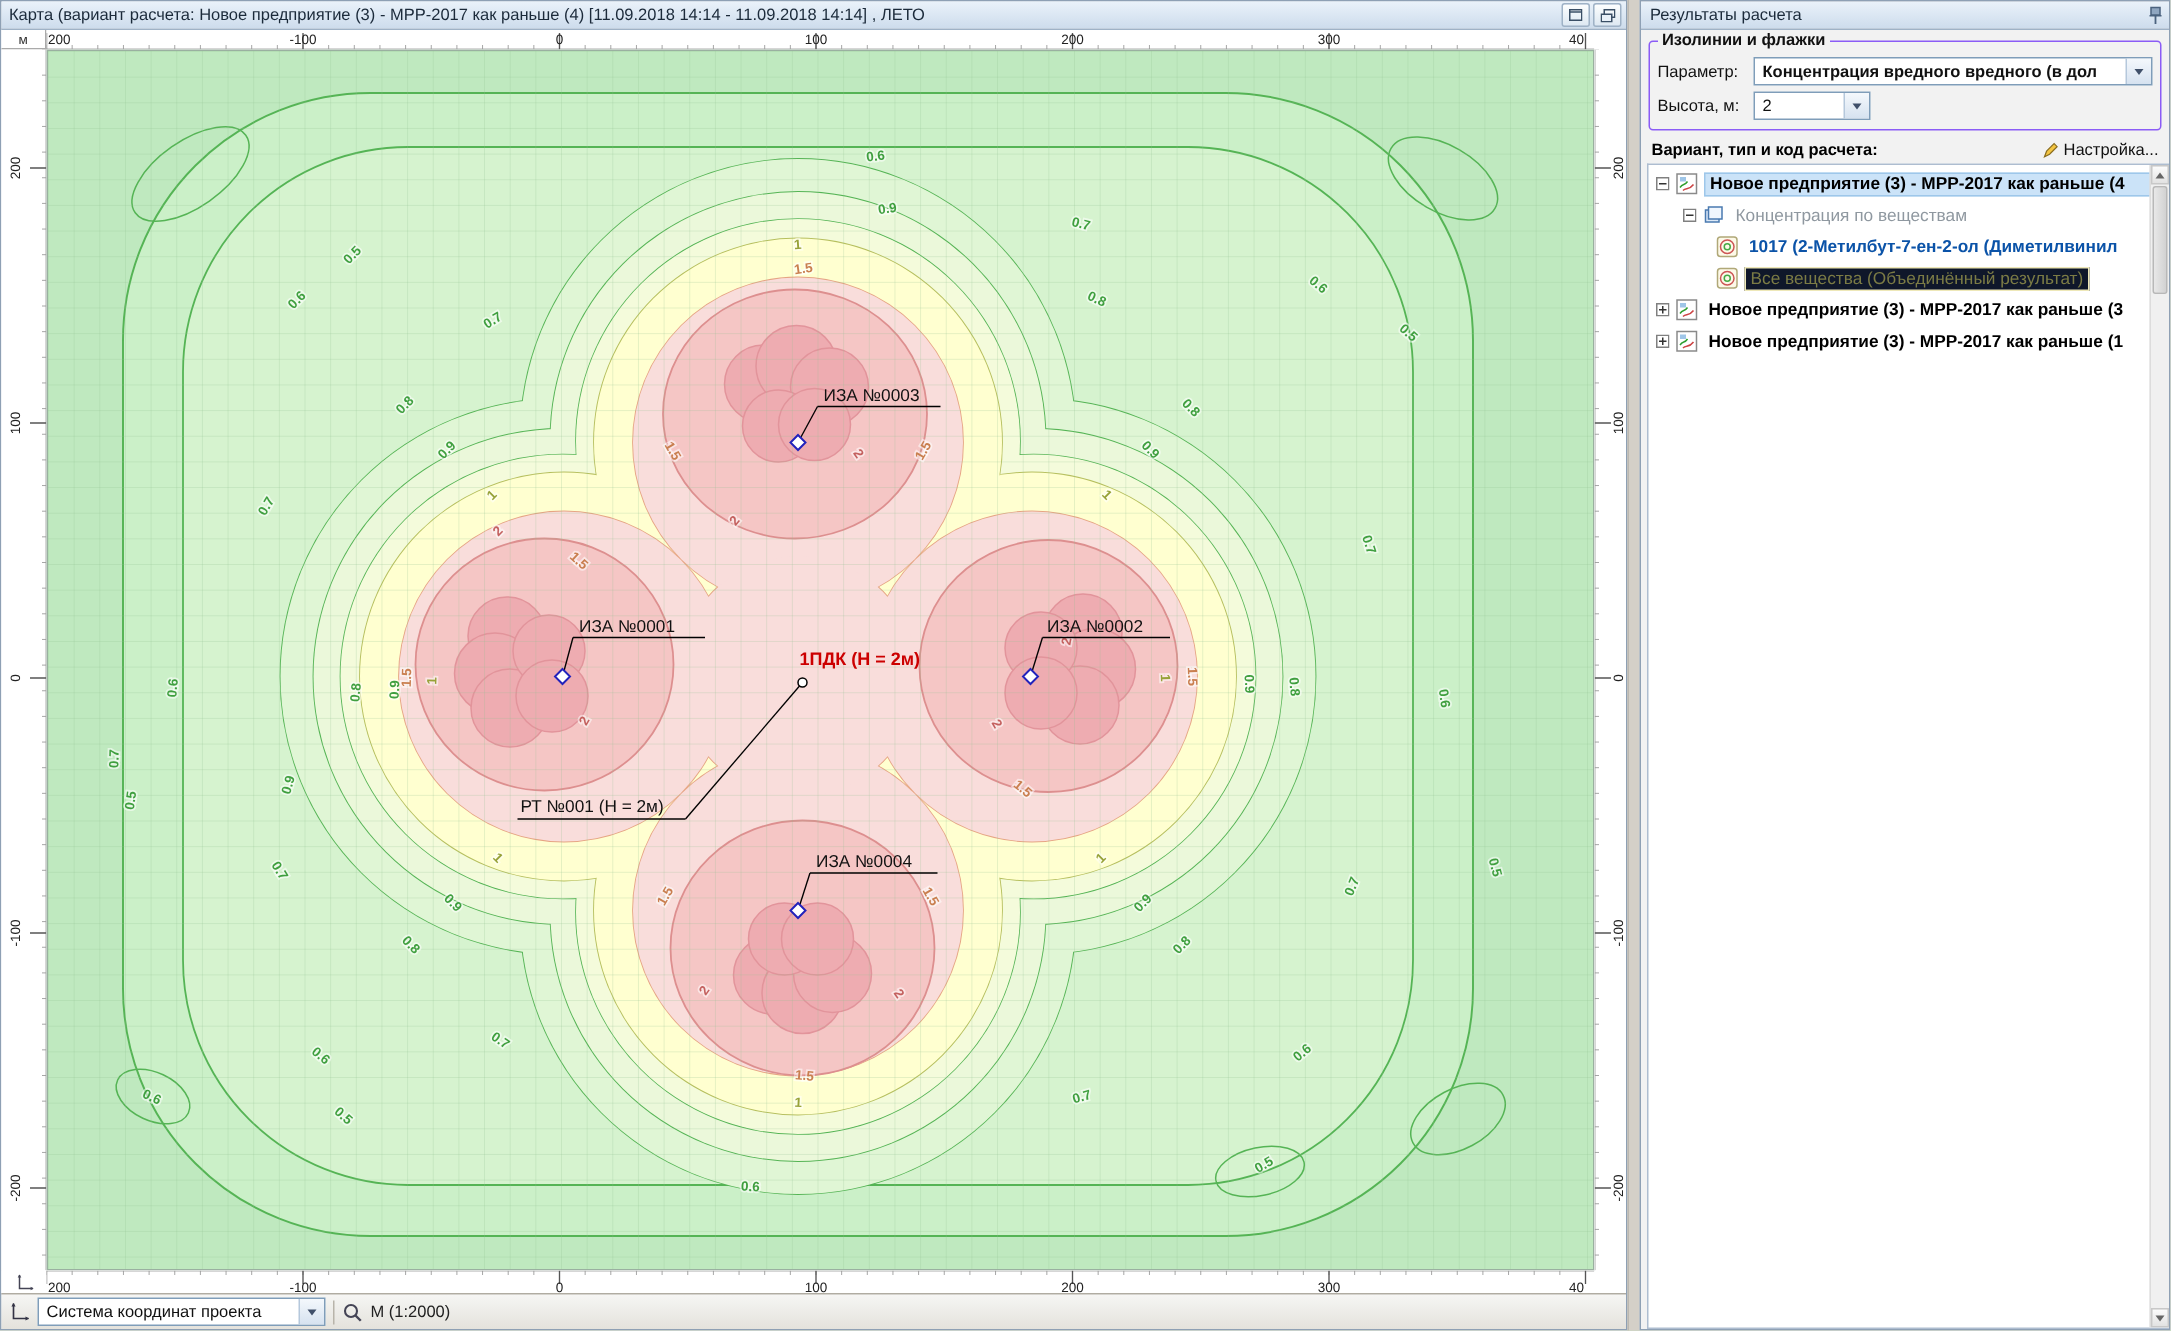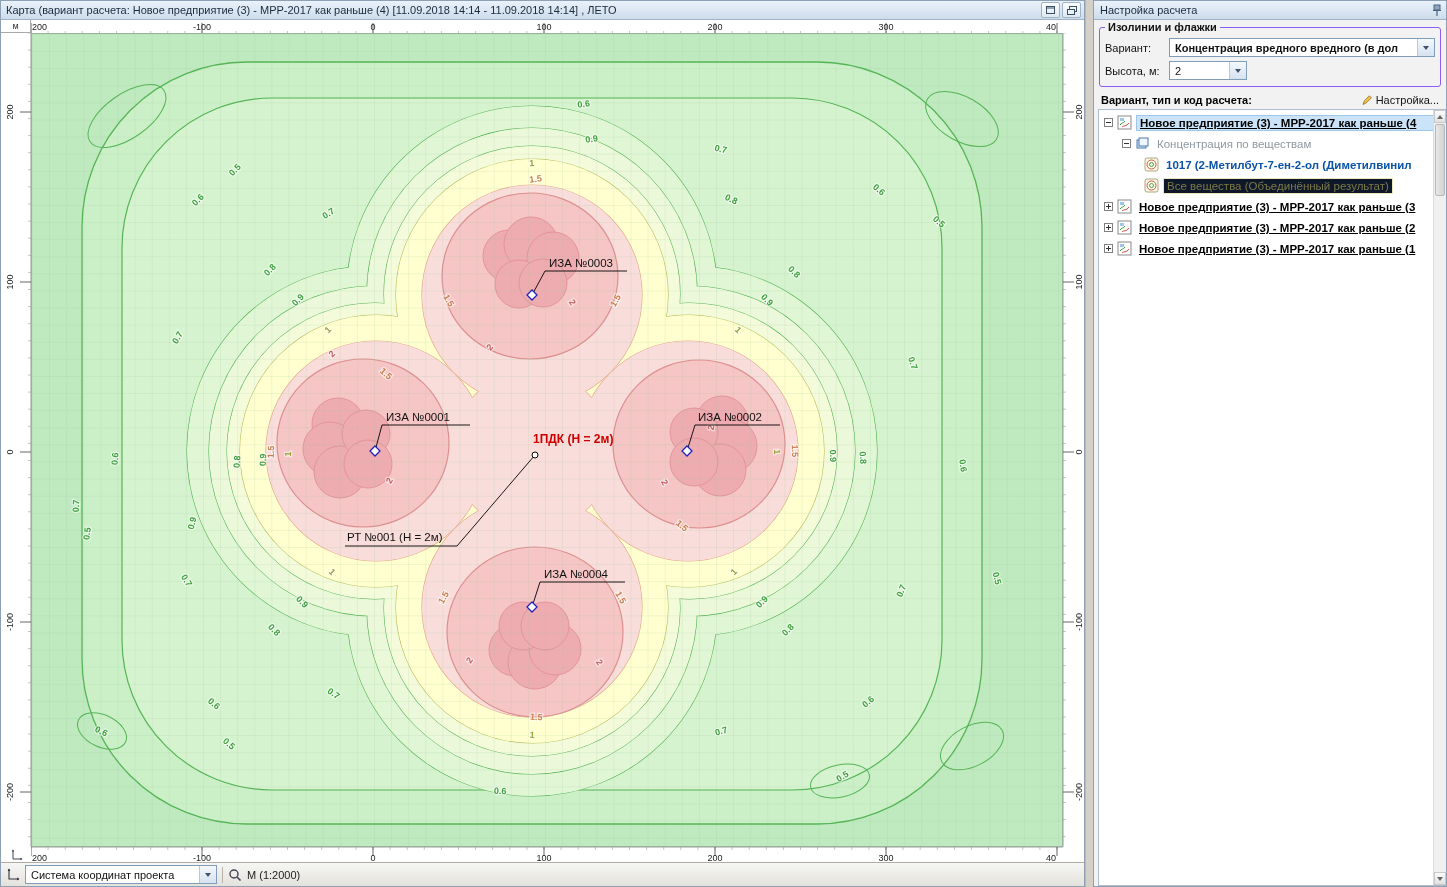--- a/index.html
+++ b/index.html
@@ -51,21 +51,21 @@
   .height-combo{width:78px;}
   .variant-head{display:flex;align-items:flex-end;padding:5px 7px 3px 7px;font-size:11px;}
   .variant-head .vh-title{font-weight:bold;flex:1;}
   .settings-link{display:flex;align-items:center;gap:3px;cursor:default;color:#111;}
   .tree{flex:1;margin:0 0 0 4px;background:#fff;border:1px solid #aebdd0;border-right:none;
     position:relative;overflow:hidden;padding:2px 12px 0 0;}
   .trow{height:21px;display:flex;align-items:center;font-size:11.5px;white-space:nowrap;color:#000;}
   .trow .tog{flex:0 0 9px;margin-right:4px;display:flex;}
   .trow .ticon{flex:0 0 15px;margin-right:4px;display:flex;}
   .tlabel{font-weight:bold;padding:1px 3px;}
-  .lv0{padding-left:5px;text-decoration:underline;} .lv1{padding-left:23px;} .lv2{padding-left:45px;}
+  .lv0{padding-left:5px;} .lv1{padding-left:23px;} .lv2{padding-left:45px;}
   .sel{background:#cbe3f8;border:1px solid #9ec7ea;flex:1;overflow:hidden;}
   .muted{color:#8f98a0;font-weight:normal;}
   .substance{color:#0b53a8;}
   .combined{background:#0f172a;color:#7b7b45;font-weight:normal;border:1px solid #eee8b8;}
   .vscroll{position:absolute;top:0;right:0;bottom:0;width:12px;background:#f0f0f0;border-left:1px solid #dcdcdc;}
   .vs-btn{height:13px;display:flex;align-items:center;justify-content:center;background:linear-gradient(#fcfcfc,#e2e2e2);border:1px solid #c8c8c8;box-sizing:border-box;}
   .vs-btn.down{position:absolute;bottom:0;left:0;right:0;}
   .vs-thumb{position:absolute;top:14px;left:1px;right:1px;height:70px;background:linear-gradient(90deg,#e8e8e8,#d2d2d2);border:1px solid #b8b8b8;border-radius:2px;}
 </style>
 </head>
@@ -623,33 +623,33 @@
         <line x1="9" y1="9" x2="12.5" y2="12.5" stroke="#445" stroke-width="1.6"></line>
       </svg>
       <span>М (1:2000)</span>
     </div>
   </div>
 
   <div class="splitter"></div>
 
   <div class="results-panel">
     <div class="panel-header">
-      <span>Настройка расчета</span>
+      <span>Результаты расчета</span>
       <span class="tspacer"></span>
       <svg width="10" height="13">
         <rect x="2" y="1" width="6" height="5" fill="#8fa6c0" stroke="#4a627e"></rect>
         <line x1="1" y1="6.5" x2="9" y2="6.5" stroke="#4a627e"></line>
         <line x1="5" y1="6.5" x2="5" y2="12" stroke="#4a627e" stroke-width="1.2"></line>
       </svg>
     </div>
 
     <fieldset class="iso-group">
       <legend>Изолинии и флажки</legend>
       <div class="form-row">
-        <span class="flabel">Вариант:</span>
+        <span class="flabel">Параметр:</span>
         <div class="combo param-combo">
           <span>Концентрация вредного вредного (в дол</span>
           <span class="arrowbox">
               <span class="tri-down"></span>
             </span>
         </div>
       </div>
       <div class="form-row">
         <span class="flabel">Высота, м:</span>
         <div class="combo height-combo">
@@ -756,38 +756,20 @@
             </svg>
         </span>
         <span class="ticon">
           <svg width="15" height="15">
               <rect x="1" y="1" width="13" height="13" fill="#fff" stroke="#8a8a8a"></rect>
               <rect x="3" y="3" width="4" height="3" fill="#9fc6e8"></rect>
               <path d="M3 10 C5 7 6 9 8 6" stroke="#2e9e2e" fill="none"></path>
               <path d="M5 12 C7 10 9 12 12 8" stroke="#cc4444" fill="none"></path>
             </svg>
         </span>
-        <span class="tlabel">Новое предприятие (3) -  МРР-2017 как раньше (2</span>
-      </div>
-      <div class="trow lv0">
-        <span class="tog">
-          <svg width="9" height="9">
-              <rect x="0.5" y="0.5" width="8" height="8" fill="#fff" stroke="#808080"></rect>
-              <line x1="2" y1="4.5" x2="7" y2="4.5" stroke="#333"></line>
-              <line x1="4.5" y1="2" x2="4.5" y2="7" stroke="#333"></line>
-            </svg>
-        </span>
-        <span class="ticon">
-          <svg width="15" height="15">
-              <rect x="1" y="1" width="13" height="13" fill="#fff" stroke="#8a8a8a"></rect>
-              <rect x="3" y="3" width="4" height="3" fill="#9fc6e8"></rect>
-              <path d="M3 10 C5 7 6 9 8 6" stroke="#2e9e2e" fill="none"></path>
-              <path d="M5 12 C7 10 9 12 12 8" stroke="#cc4444" fill="none"></path>
-            </svg>
-        </span>
         <span class="tlabel">Новое предприятие (3) -  МРР-2017 как раньше (1</span>
       </div>
 
       <div class="vscroll">
         <div class="vs-btn">
             <span class="tri-up"></span>
           </div>
         <div class="vs-thumb"></div>
         <div class="vs-btn down">
             <span class="tri-down" style="border-top-color:#666"></span>

